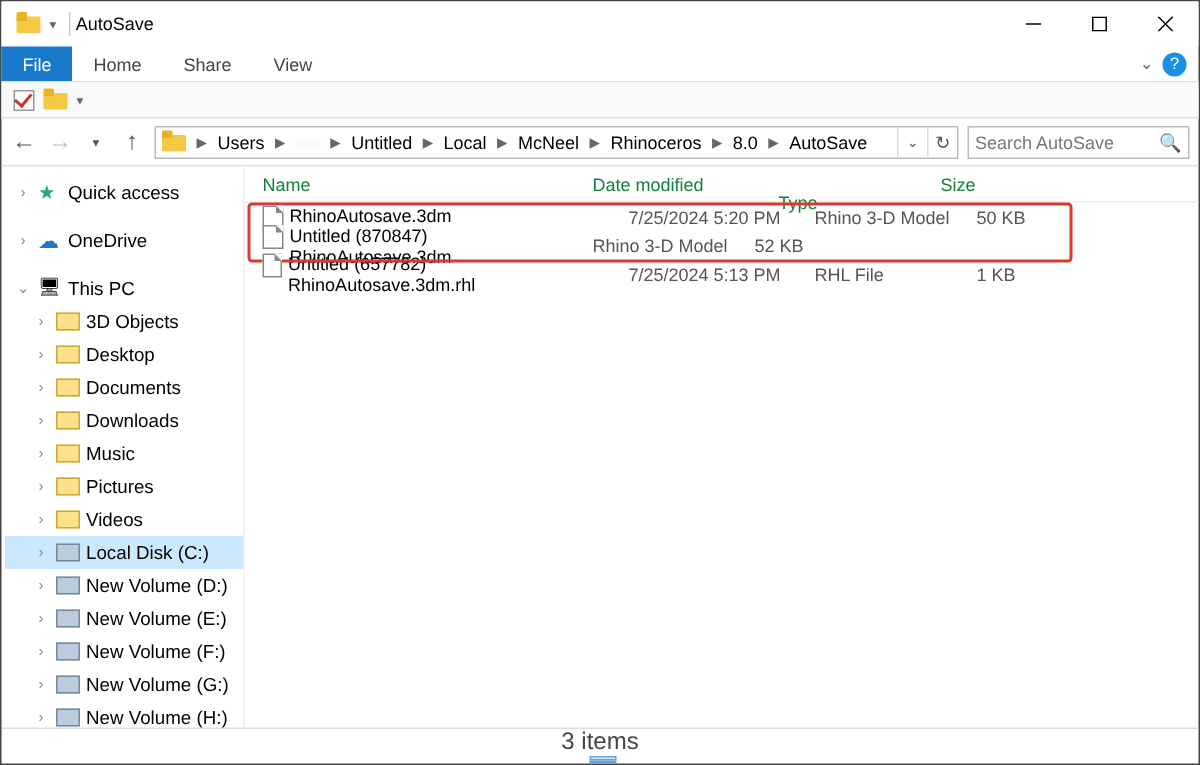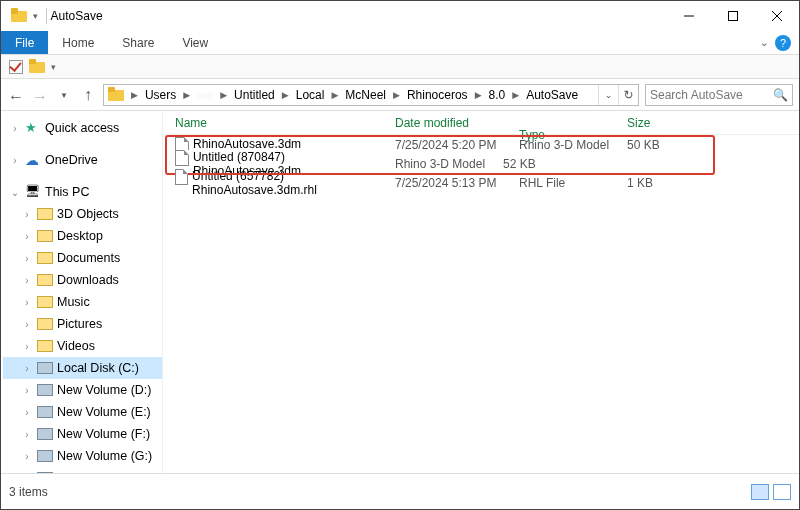--- a/index.html
+++ b/index.html
@@ -36,26 +36,26 @@
   .list { flex:1; display:flex; flex-direction:column; }
   .cols { height:24px; display:flex; align-items:center; font-size:12px; color:#15803d; border-bottom:1px solid #eee; }
   .col-name { width:232px; padding-left:12px; }
   .col-date { width:124px; }
   .col-type { width:108px;margin-top:24px; }
   .col-size { width:56px; }
   .rows { position:relative; }
   .hl { position:absolute; border:2px solid #d93a2b; border-radius:3px; left:2px; top:0px; width:550px; height:40px; pointer-events:none; }
   .row { height:19px; display:flex; align-items:center; font-size:12px; }
   .row .c-name { width:232px; padding-left:12px; display:flex; align-items:flex-start; gap:4px; }
-  .row .c-date { width:124px; color:#555; }
+  .row .c-date { width:124px; color:#555;margin-left:24px; }
   .row .c-type { width:108px; color:#555; }
   .row .c-size { width:56px; color:#555; text-align:left; }
   .fileicon { width:14px; height:16px; background:#fff; border:1px solid #888; position:relative; }
   .fileicon::after { content:""; position:absolute; right:-1px; top:-1px; width:0; height:0; border-top:5px solid #fff; border-left:5px solid #888; }
-  .status { height:36px; border-top:1px solid #ddd; display:flex; align-items:center; font-size:12px; padding:0 8px; color:#444; }
+  .status { height:24px; border-top:1px solid #ddd; display:flex; align-items:center; font-size:16px; padding:0 8px; color:#444;flex-direction:column; }
   .status .spacer { flex:1; }
   .view-toggle { width:18px; height:16px; border:1px solid #6aa0d8; margin-left:4px; }
   .folder-glyph { position:relative; }
   .folder-glyph::before { content:""; position:absolute; left:0; top:3px; width:100%; height:70%; background:#f6c945; border-radius:1px; }
   .folder-glyph::after { content:""; position:absolute; left:0; top:0; width:45%; height:35%; background:#e8b324; border-radius:1px 1px 0 0; }
   .ic-star::before { content:"★"; color:#2a8; font-size:13px; }
   .ic-cloud::before { content:"☁"; color:#2a72c4; font-size:14px; }
   .ic-pc::before { content:"🖥"; font-size:12px; }
   .ic-disk::before { content:""; display:block; width:14px; height:10px; background:#bcd; border:1px solid #789; margin-top:2px; }
   .ic-generic::before { content:""; display:block; width:14px; height:10px; background:#ffe08a; border:1px solid #caa83a; margin-top:2px; }

